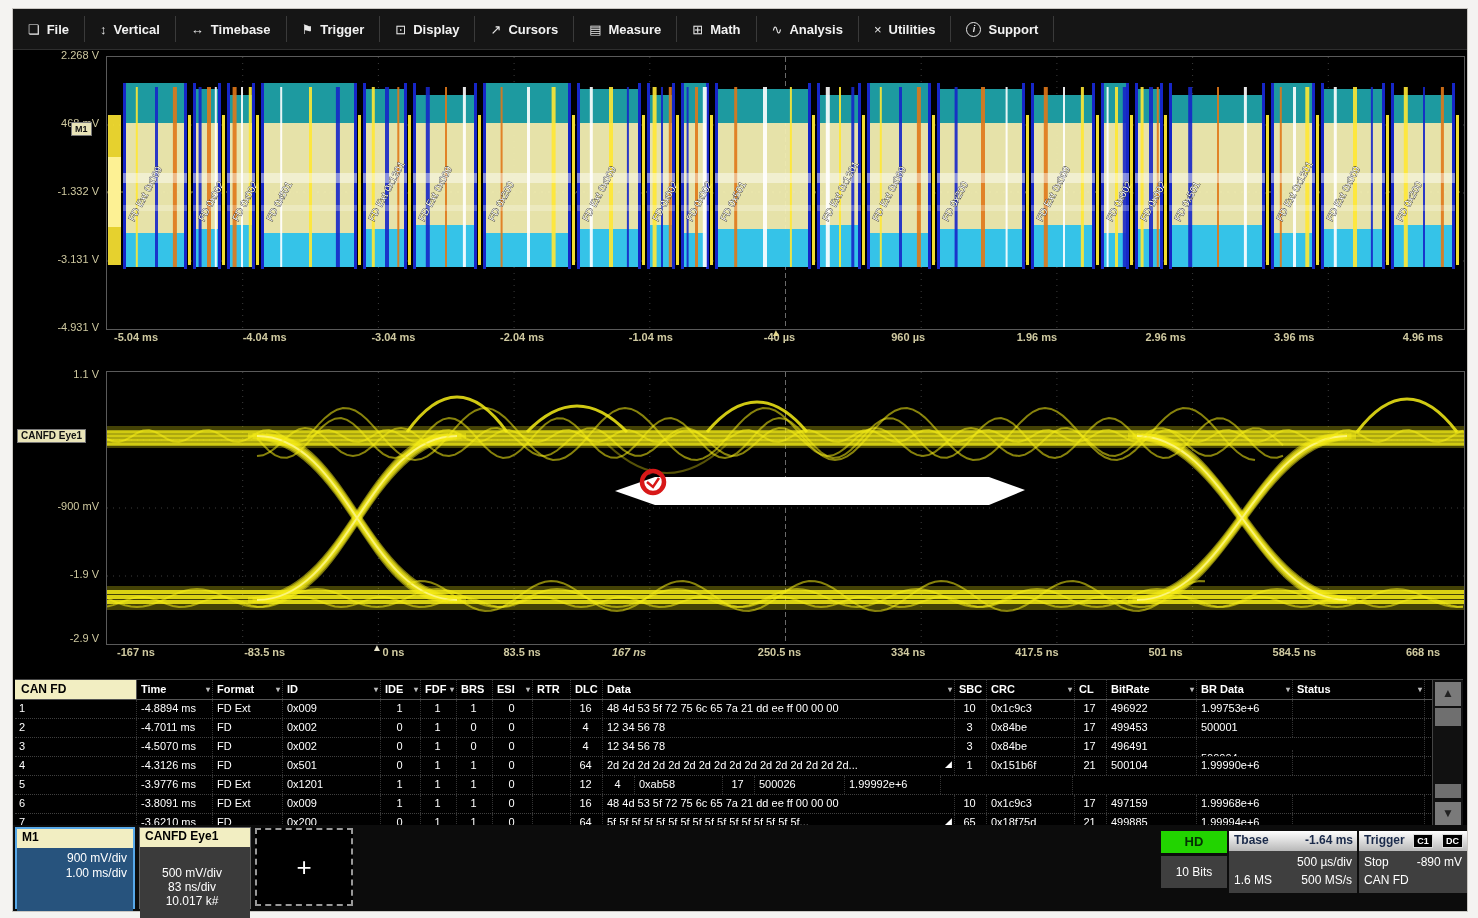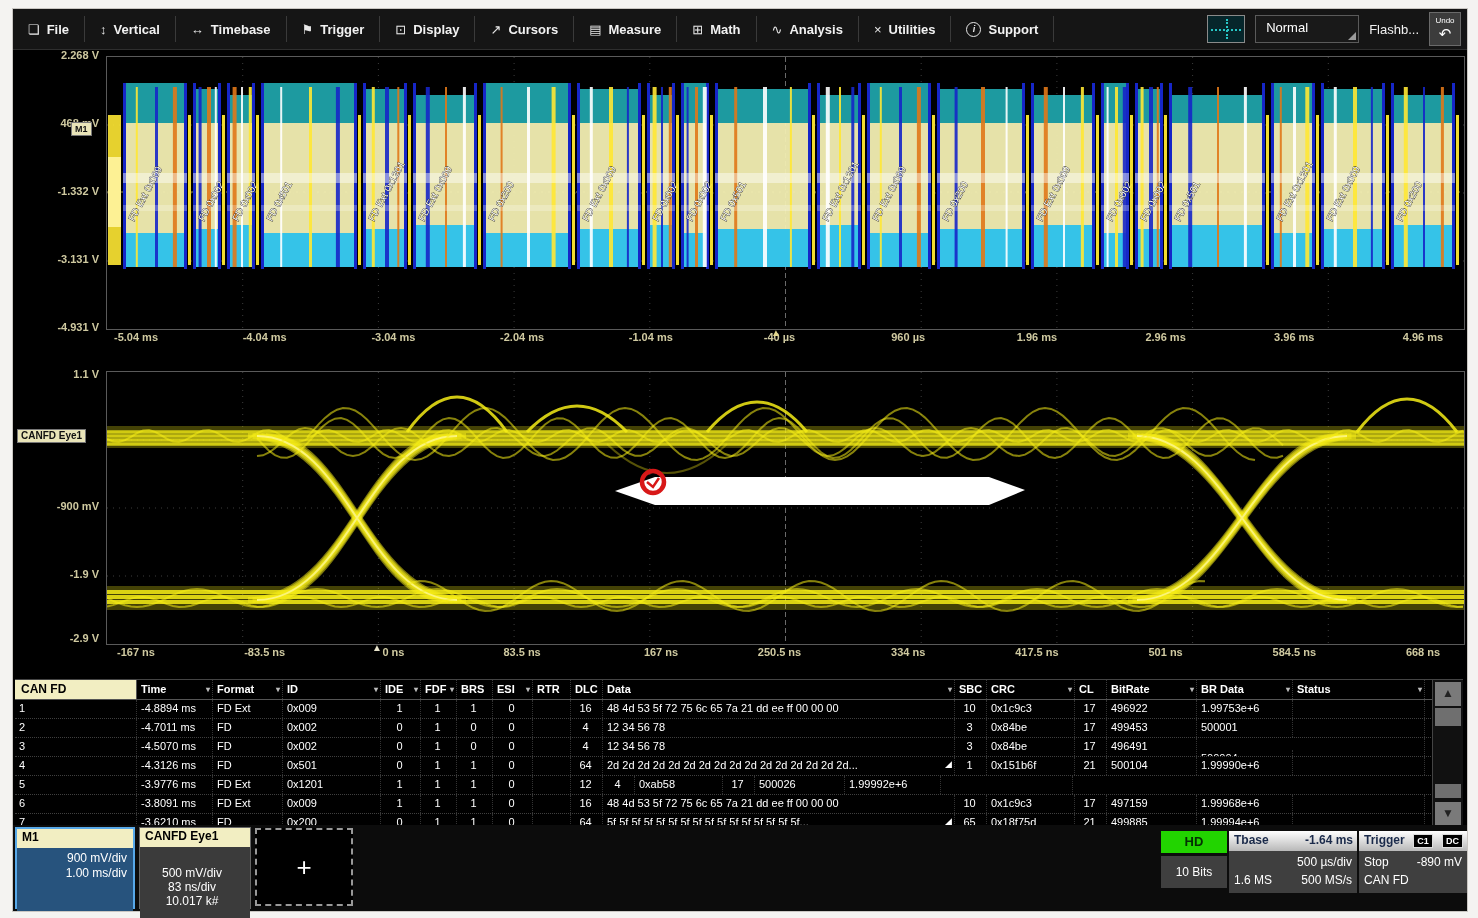--- a/index.html
+++ b/index.html
@@ -18,21 +18,21 @@
   .graticule:after{content:"";position:absolute;top:3px;bottom:3px;left:50%;border-left:2px dotted #27c7c7;}
   .mode-dd{width:104px;height:28px;background:#191919;border:1px solid #5a5a5a;color:#fff;font-size:13px;padding:4px 0 0 10px;box-sizing:border-box;position:relative;}
   .mode-dd:after{content:"";position:absolute;right:2px;bottom:2px;border-left:8px solid transparent;border-bottom:8px solid #9a9a9a;}
   .session{color:#f0f0f0;font-size:13px;}
   .undo-btn{width:32px;height:34px;background:#3c3c3c;border:1px solid #6a6a6a;color:#fff;text-align:center;line-height:10px;padding-top:3px;box-sizing:border-box;}
   .undo-btn .u1{font-size:8px;display:block;}
   .undo-btn .u2{font-size:15px;display:block;line-height:16px;}
 
   
   .plot{position:absolute;background:#000;border:1px solid #5a5a5a;}
-  .ylab{position:absolute;right:6px;color:#cfc9a0;font-size:11px;font-weight:bold;white-space:nowrap;}
+  .ylab{position:absolute;right:6px;color:#cfc9a0;font-size:11px;font-weight:normal;white-space:nowrap;}
   .xaxis{position:absolute;height:18px;}
   .xaxis .tick{position:absolute;top:2px;transform:translateX(-50%);color:#cfc9a0;font-size:11px;font-weight:bold;white-space:nowrap;}
   .chan-badge{position:absolute;background:#e9e4b8;color:#111;border:1px solid #777;font-size:9px;font-weight:bold;padding:0 3px;line-height:12px;}
   .trig-mark{position:absolute;font-size:10px;color:#e3d88e;transform:translateX(-50%);}
 
   
   .dtable{position:absolute;left:2px;top:670px;width:1448px;height:148px;background:#000;border-top:1px solid #444;}
   .thead{display:flex;height:19px;border-bottom:1px solid #555;}
   .th{box-sizing:border-box;color:#fff;font-size:11px;font-weight:bold;padding:3px 2px 0 4px;border-right:1px dotted #3a3a3a;white-space:nowrap;overflow:hidden;display:flex;justify-content:space-between;}
   .th .arr{color:#bbb;font-size:8px;padding-top:2px;}
@@ -113,29 +113,20 @@
           </div>
           <div class="mitem">
             <span class="micon">×</span>
             <span class="mlabel">Utilities</span>
           </div>
           <div class="mitem">
             <span class="micon circ">i</span>
             <span class="mlabel">Support</span>
           </div>
         </div>
-      <div class="mright">
-        <div class="graticule"></div>
-        <div class="mode-dd">Normal</div>
-        <div class="session">Flashb...</div>
-        <div class="undo-btn">
-          <span class="u1">Undo</span>
-          <span class="u2">↶</span>
-        </div>
-      </div>
     </div>
 
     <div id="gutterTop" style="position:absolute;left:0;top:47px;width:92px;height:272px;">
         <div class="ylab" style="top: -7px;">2.268 V</div>
         <div class="ylab" style="top: 61px;">468 mV</div>
         <div class="ylab" style="top: 129px;">-1.332 V</div>
         <div class="ylab" style="top: 197px;">-3.131 V</div>
         <div class="ylab" style="top: 265px;">-4.931 V</div>
       </div>
     <div class="chan-badge" style="left:58px;top:113px;">M1</div>
@@ -498,21 +489,21 @@
             <circle cx="546" cy="110" r="11" fill="none" stroke="#d81818" stroke-width="4.5"></circle>
             <path d="M540,110 L546,115 L552,106" fill="none" stroke="#d81818" stroke-width="2.5"></path>
           </g>
         </svg>
     </div>
     <div class="xaxis" id="xaxisEye" style="left:93px;top:635px;width:1357px;">
         <span class="tick" style="left: 30px;">-167 ns</span>
         <span class="tick" style="left: 158.7px;">-83.5 ns</span>
         <span class="tick" style="left: 287.4px;">0 ns</span>
         <span class="tick" style="left: 416.1px;">83.5 ns</span>
-        <span class="tick" style="left: 555px;">167 ns</span>
+        <span class="tick" style="left: 523px; font-style: italic;">167 ns</span>
         <span class="tick" style="left: 673.5px;">250.5 ns</span>
         <span class="tick" style="left: 802.2px;">334 ns</span>
         <span class="tick" style="left: 930.9px;">417.5 ns</span>
         <span class="tick" style="left: 1059.6px;">501 ns</span>
         <span class="tick" style="left: 1188.3px;">584.5 ns</span>
         <span class="tick" style="left: 1317px;">668 ns</span>
       </div>
     <div class="trig-mark" style="left:364px;top:633px;color:#e8e4cc;">▲</div>
 
     <div class="dtable">

